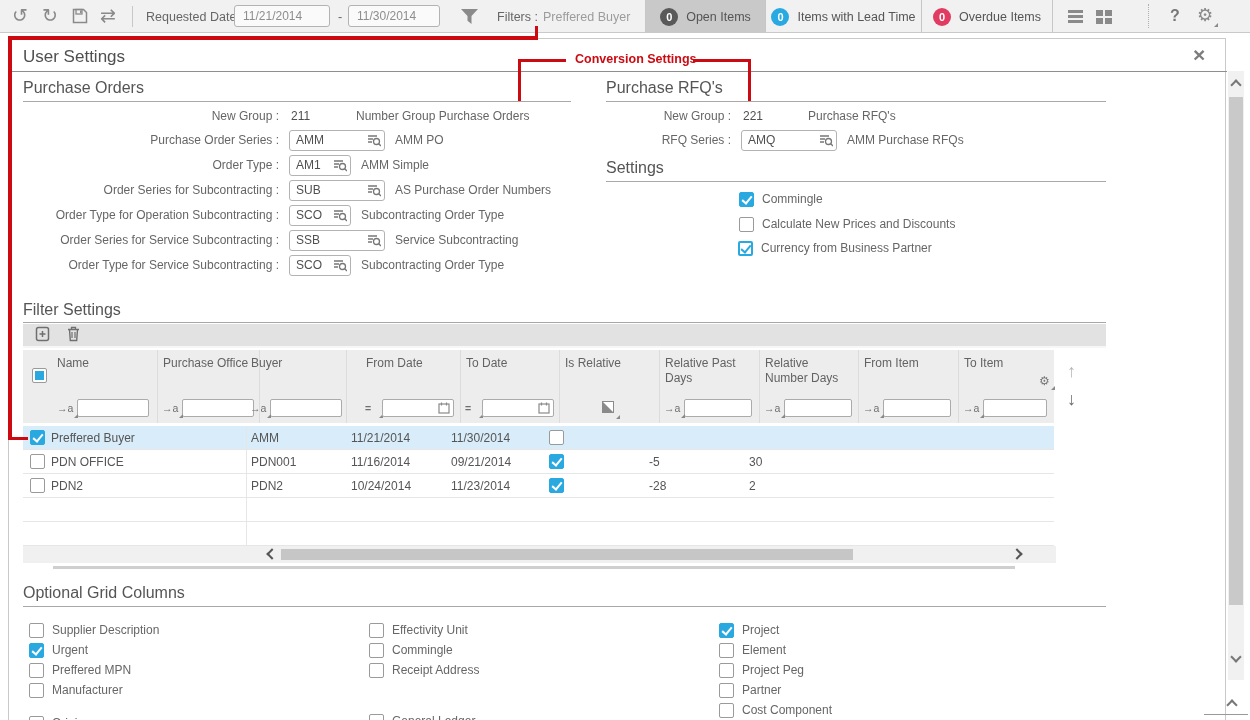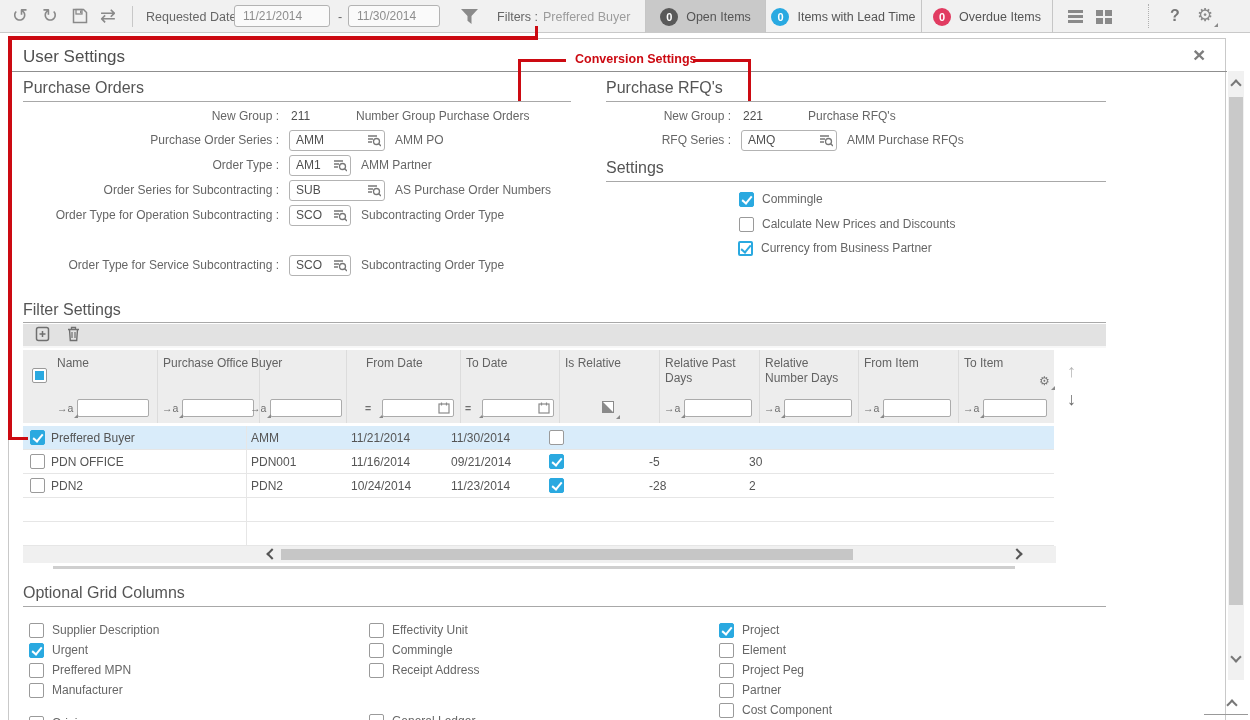--- a/index.html
+++ b/index.html
@@ -176,21 +176,21 @@
   <div class="abs frow" style="left:14px;top:115px">
     <span class="flbl w256">Order Type :</span>
     <span class="lk narrow">
       <input value="AM1" style="">
       <span class="lkic"><svg width="14" height="13" viewBox="0 0 14 13">
             <path d="M1 2h9M1 5h5M1 8h4" stroke="#777" stroke-width="1.4"></path>
             <circle cx="9.5" cy="7.5" r="3" fill="none" stroke="#777" stroke-width="1.3"></circle>
             <path d="M11.7 9.7L14 12" stroke="#777" stroke-width="1.3"></path>
           </svg></span>
     </span>
-    <span class="fdesc">AMM Partner</span>
+    <span class="fdesc">AMM Simple</span>
   </div>
 
   <div class="abs frow" style="left:14px;top:140px">
     <span class="flbl w256">Order Series for Subcontracting :</span>
     <span class="lk wide">
       <input value="SUB" style="">
       <span class="lkic"><svg width="14" height="13" viewBox="0 0 14 13">
             <path d="M1 2h9M1 5h5M1 8h4" stroke="#777" stroke-width="1.4"></path>
             <circle cx="9.5" cy="7.5" r="3" fill="none" stroke="#777" stroke-width="1.3"></circle>
             <path d="M11.7 9.7L14 12" stroke="#777" stroke-width="1.3"></path>
@@ -205,20 +205,32 @@
       <input value="SCO" style="">
       <span class="lkic"><svg width="14" height="13" viewBox="0 0 14 13">
             <path d="M1 2h9M1 5h5M1 8h4" stroke="#777" stroke-width="1.4"></path>
             <circle cx="9.5" cy="7.5" r="3" fill="none" stroke="#777" stroke-width="1.3"></circle>
             <path d="M11.7 9.7L14 12" stroke="#777" stroke-width="1.3"></path>
           </svg></span>
     </span>
     <span class="fdesc">Subcontracting Order Type</span>
   </div>
 
+  <div class="abs frow" style="left:14px;top:190px">
+    <span class="flbl w256">Order Series for Service Subcontracting :</span>
+    <span class="lk wide">
+      <input value="SSB" style="">
+      <span class="lkic"><svg width="14" height="13" viewBox="0 0 14 13">
+            <path d="M1 2h9M1 5h5M1 8h4" stroke="#777" stroke-width="1.4"></path>
+            <circle cx="9.5" cy="7.5" r="3" fill="none" stroke="#777" stroke-width="1.3"></circle>
+            <path d="M11.7 9.7L14 12" stroke="#777" stroke-width="1.3"></path>
+          </svg></span>
+    </span>
+    <span class="fdesc">Service Subcontracting</span>
+  </div>
 
   <div class="abs frow" style="left:14px;top:215px">
     <span class="flbl w256">Order Type for Service Subcontracting :</span>
     <span class="lk narrow">
       <input value="SCO" style="">
       <span class="lkic"><svg width="14" height="13" viewBox="0 0 14 13">
             <path d="M1 2h9M1 5h5M1 8h4" stroke="#777" stroke-width="1.4"></path>
             <circle cx="9.5" cy="7.5" r="3" fill="none" stroke="#777" stroke-width="1.3"></circle>
             <path d="M11.7 9.7L14 12" stroke="#777" stroke-width="1.3"></path>
           </svg></span>

